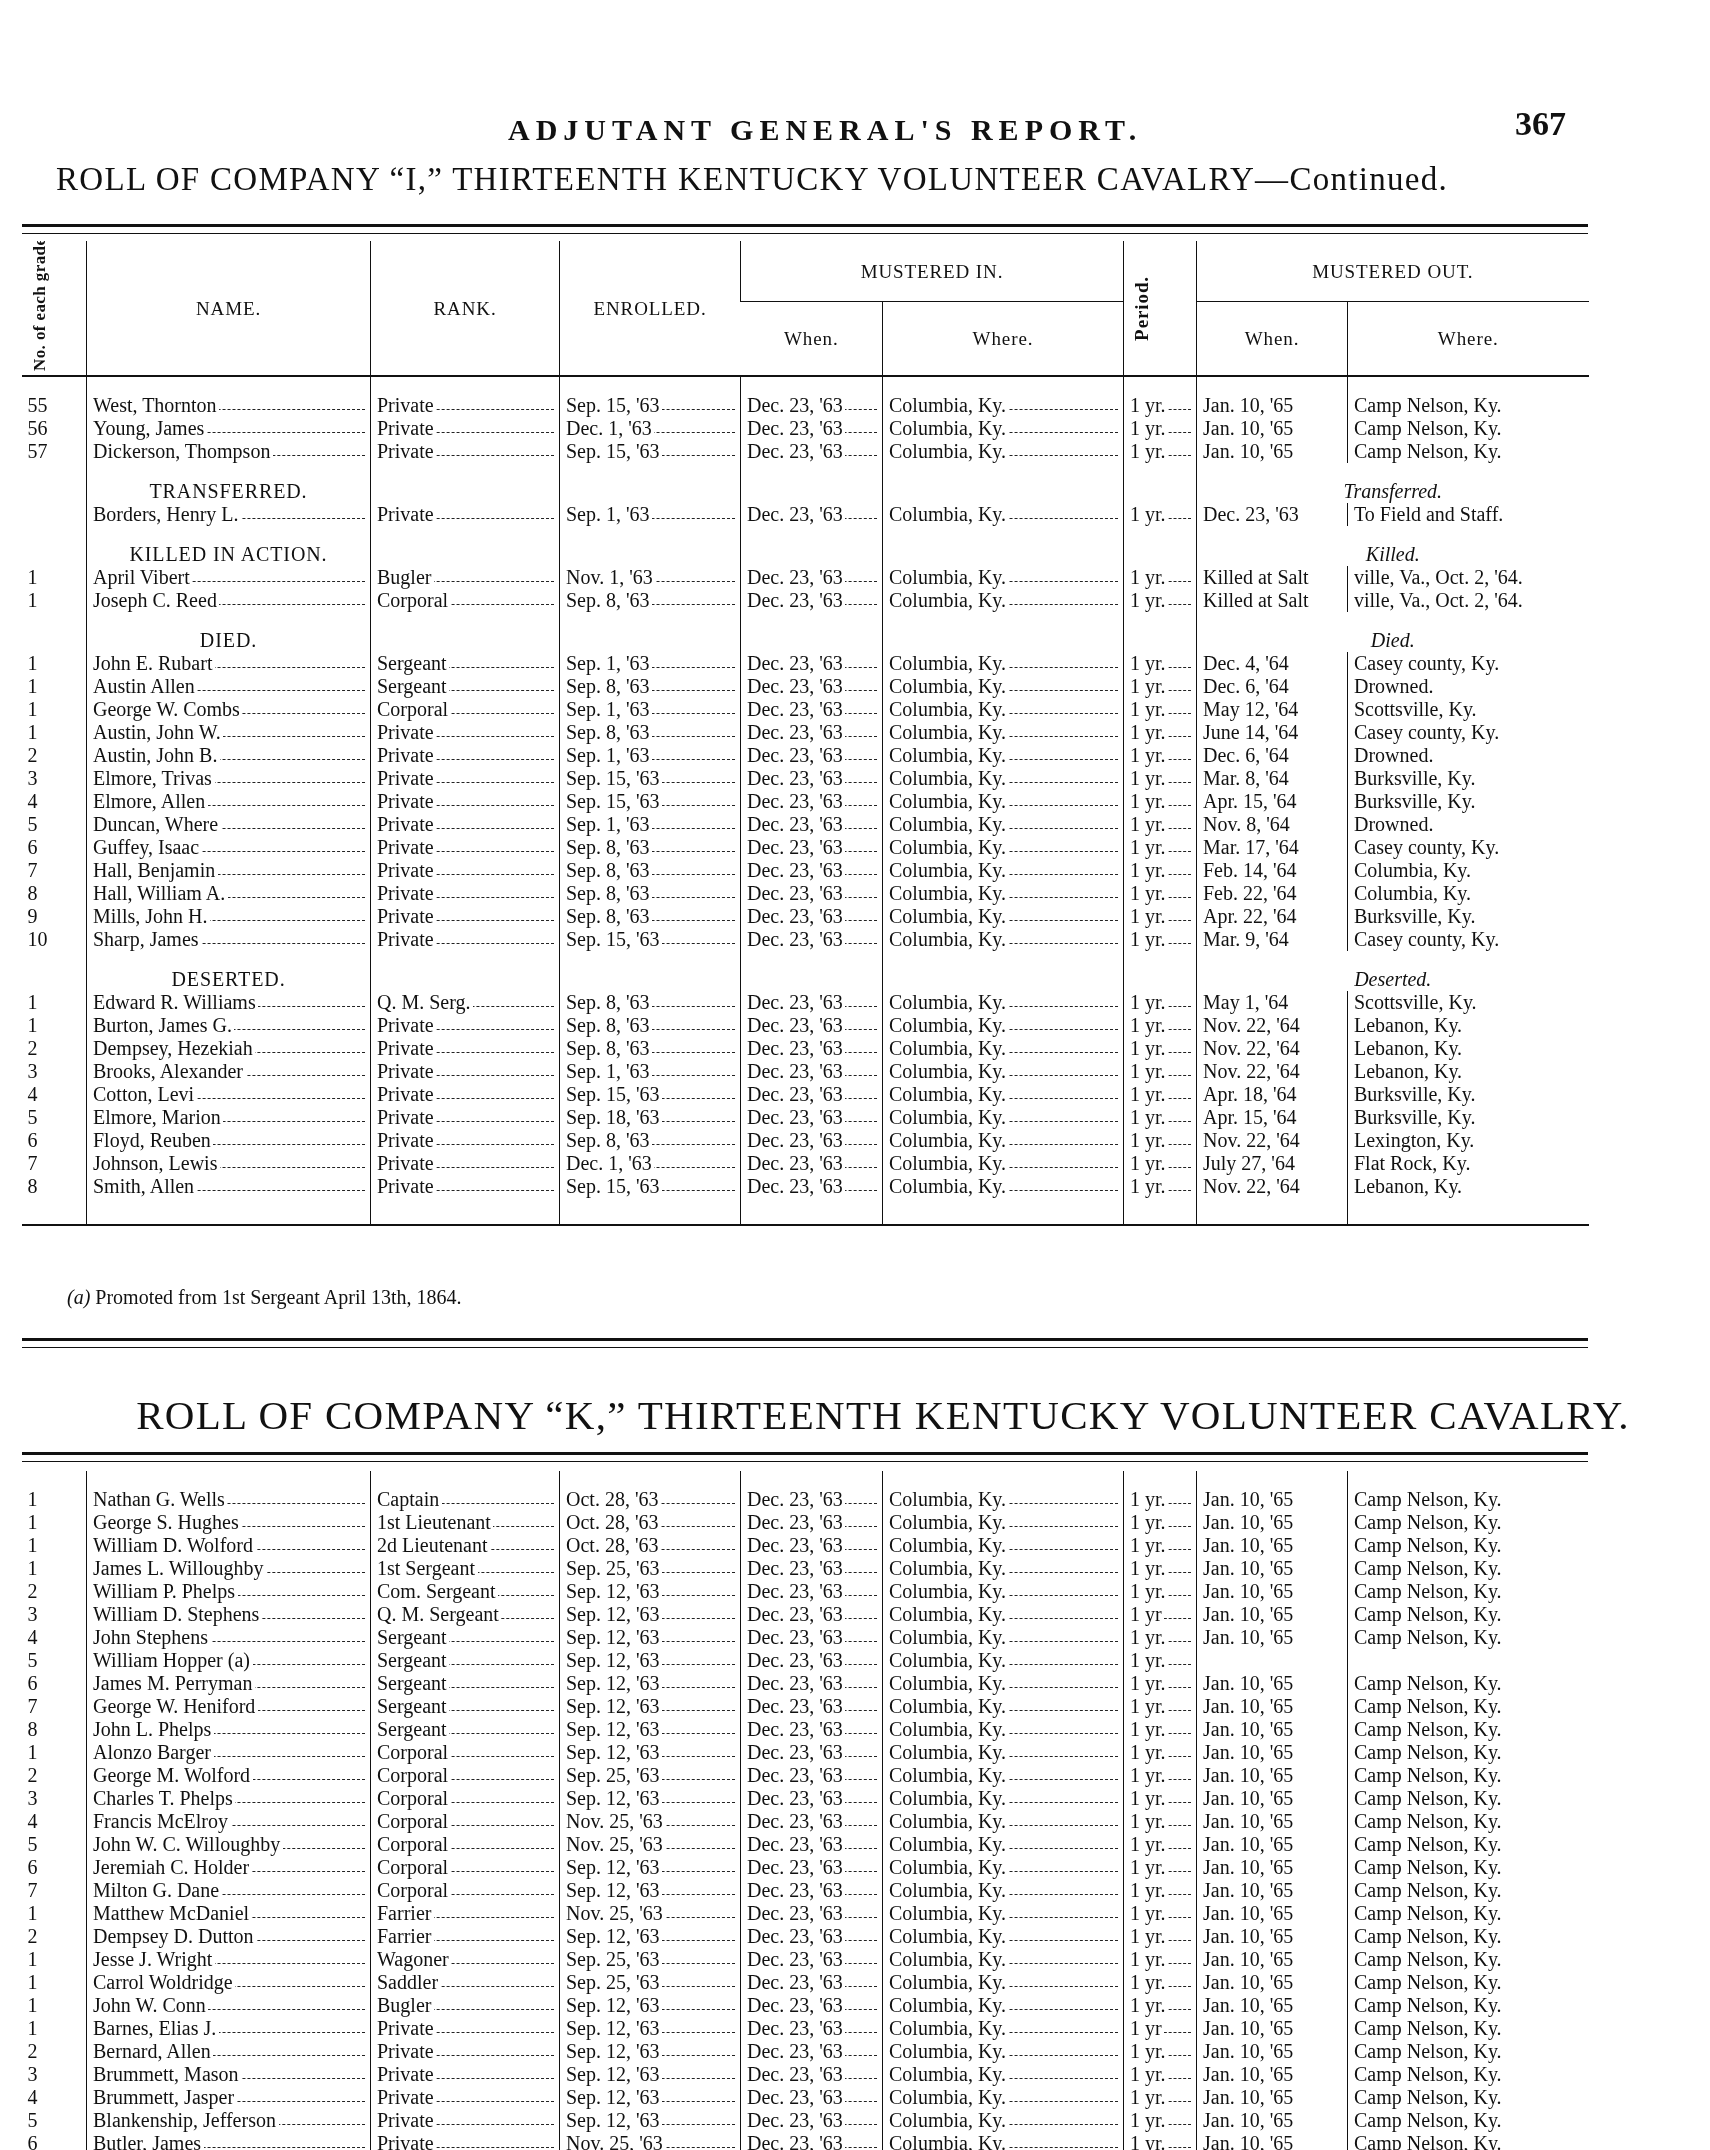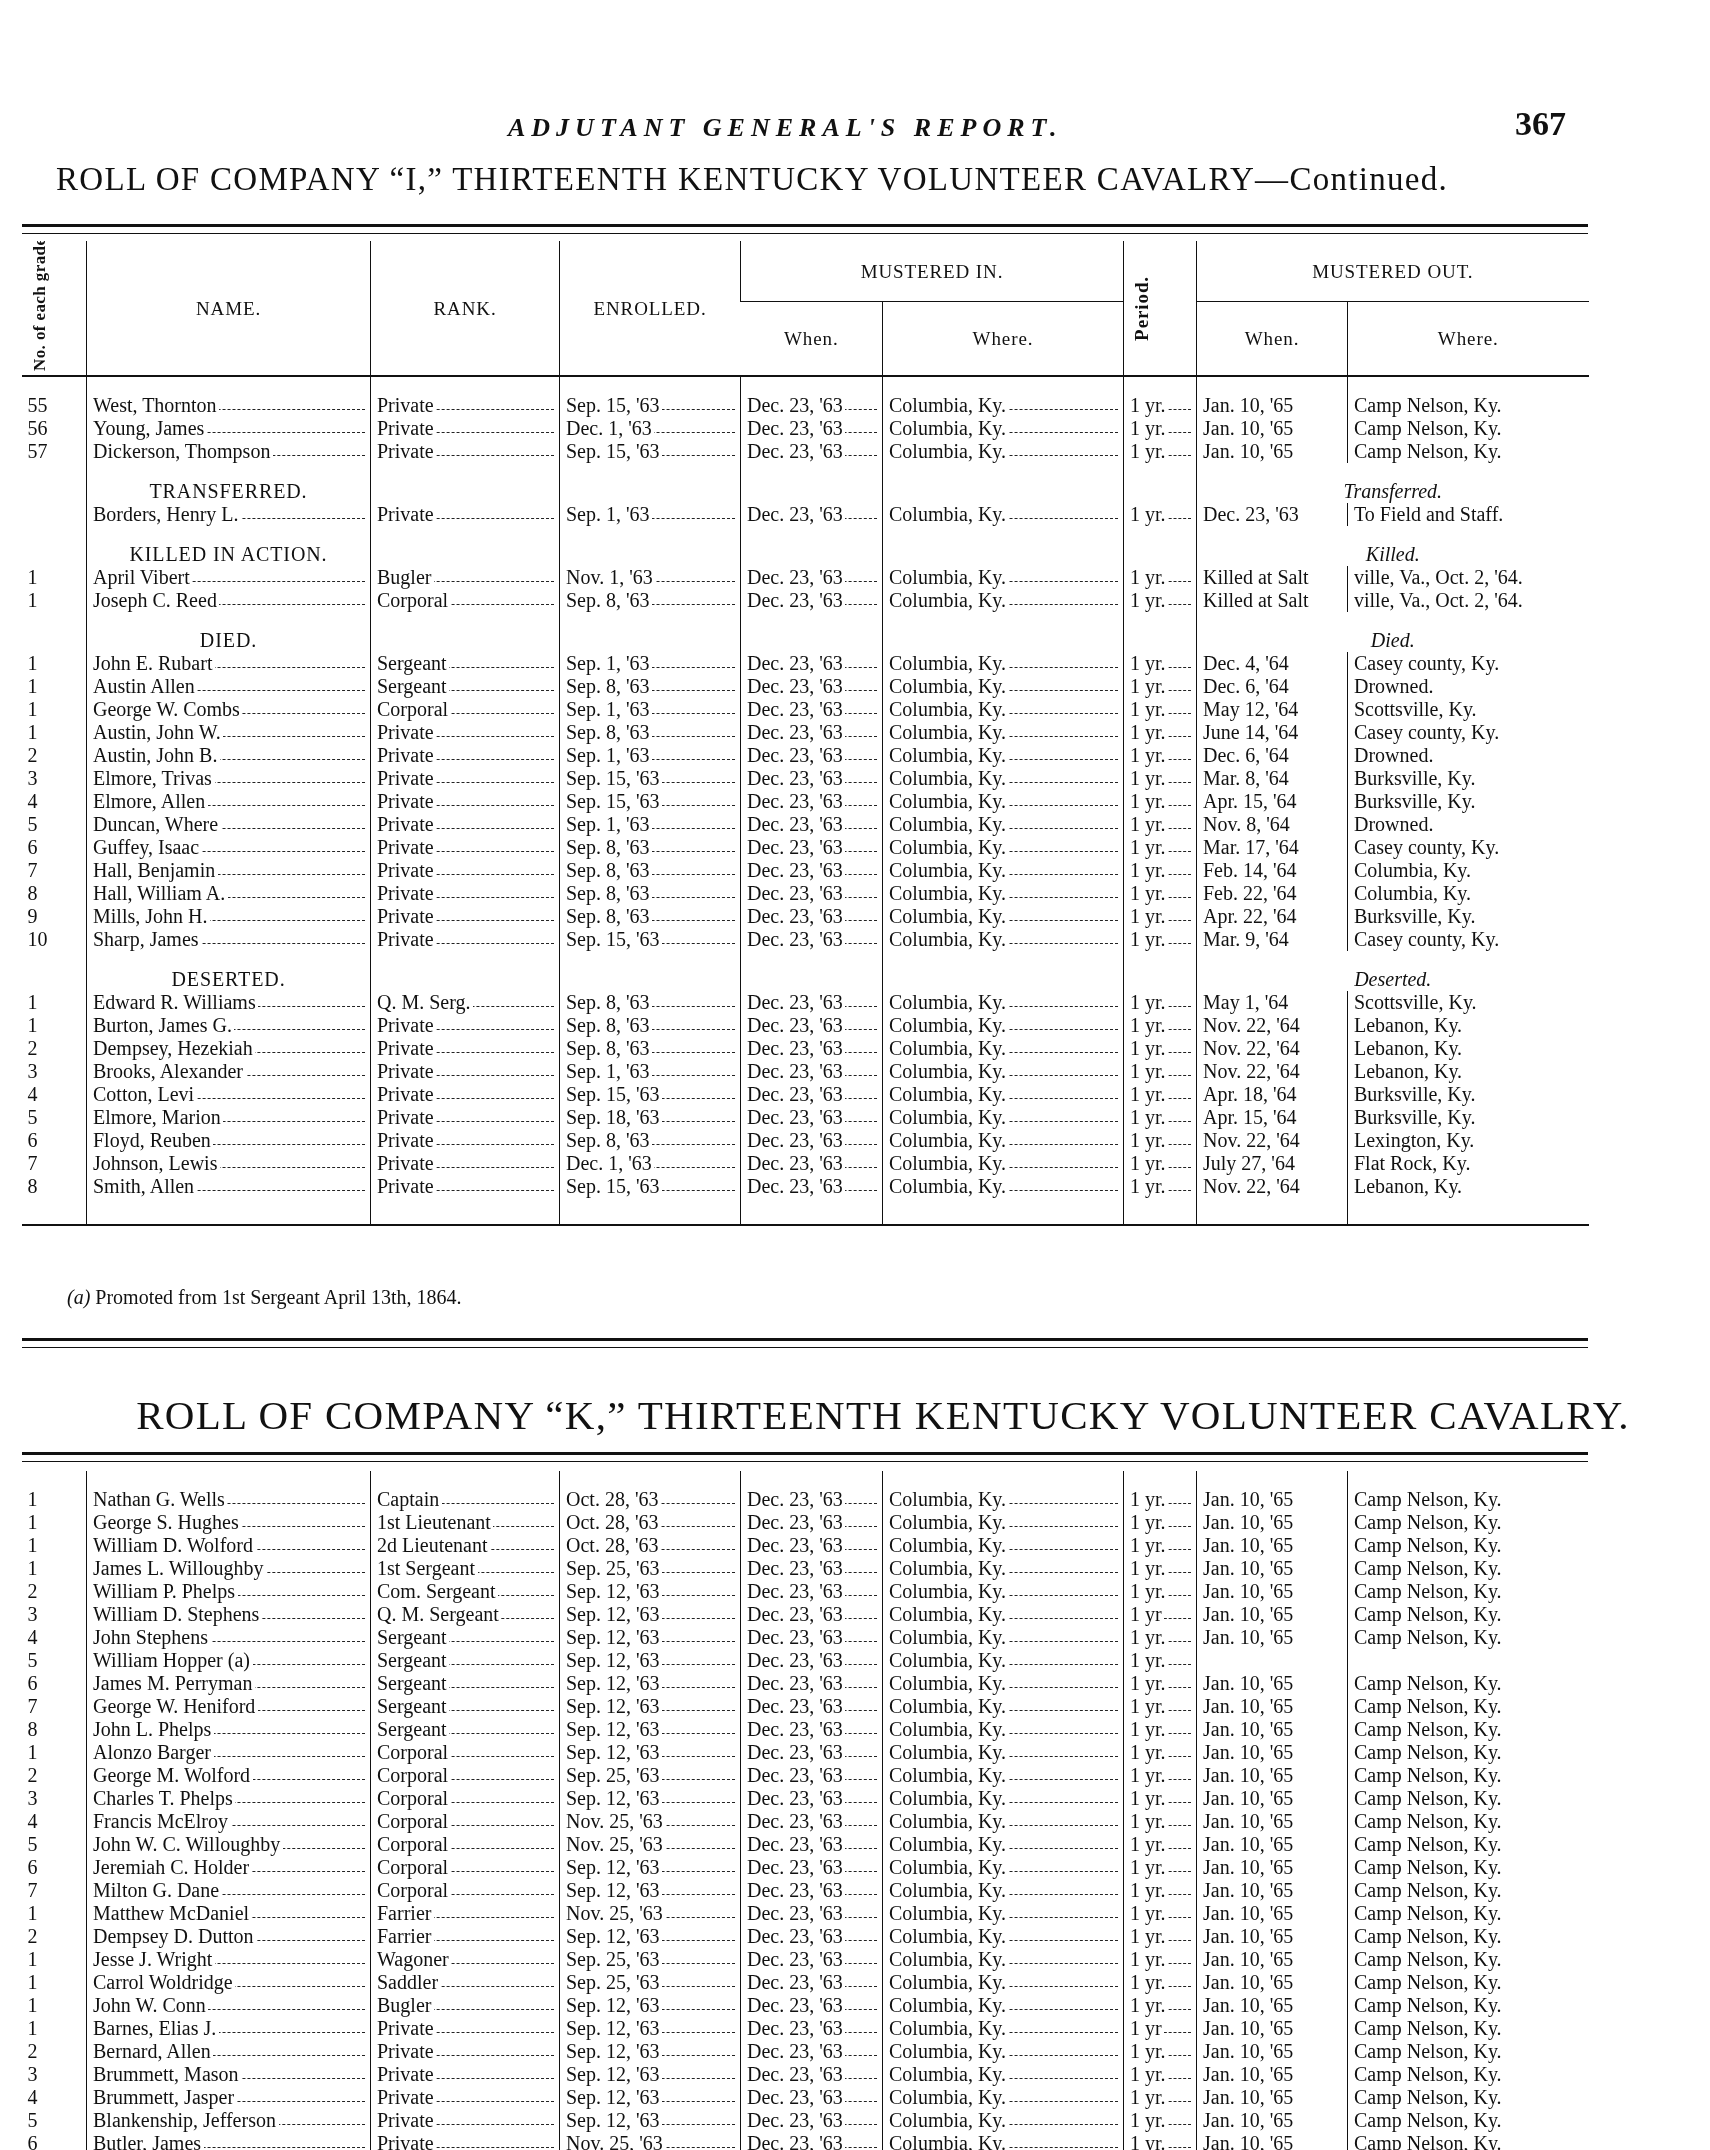--- a/index.html
+++ b/index.html
@@ -8,21 +8,21 @@
     font-family: "Liberation Serif", "DejaVu Serif", serif;
     color: #111111;
   }
   .page { position: relative; width: 1710px; min-height: 2364px; padding: 0; box-sizing: border-box; }
 
   .running-head {
     position: absolute; top: 105px; left: 0; width: 1710px; height: 34px;
   }
   .running-title {
     position: absolute; left: 508px; top: 7.7px;
-    font-size: 26px; letter-spacing: 6px; font-weight: bold; font-style: italic;
+    font-size: 30px; letter-spacing: 6px; font-weight: bold;
   }
   .page-number {
     position: absolute; right: 144px; top: 0;
     font-size: 34px; font-weight: bold;
   }
 
   .roll-title {
     position: absolute; left: 0; width: 1710px; text-align: center;
     font-size: 33px; letter-spacing: 1.3px;
   }

